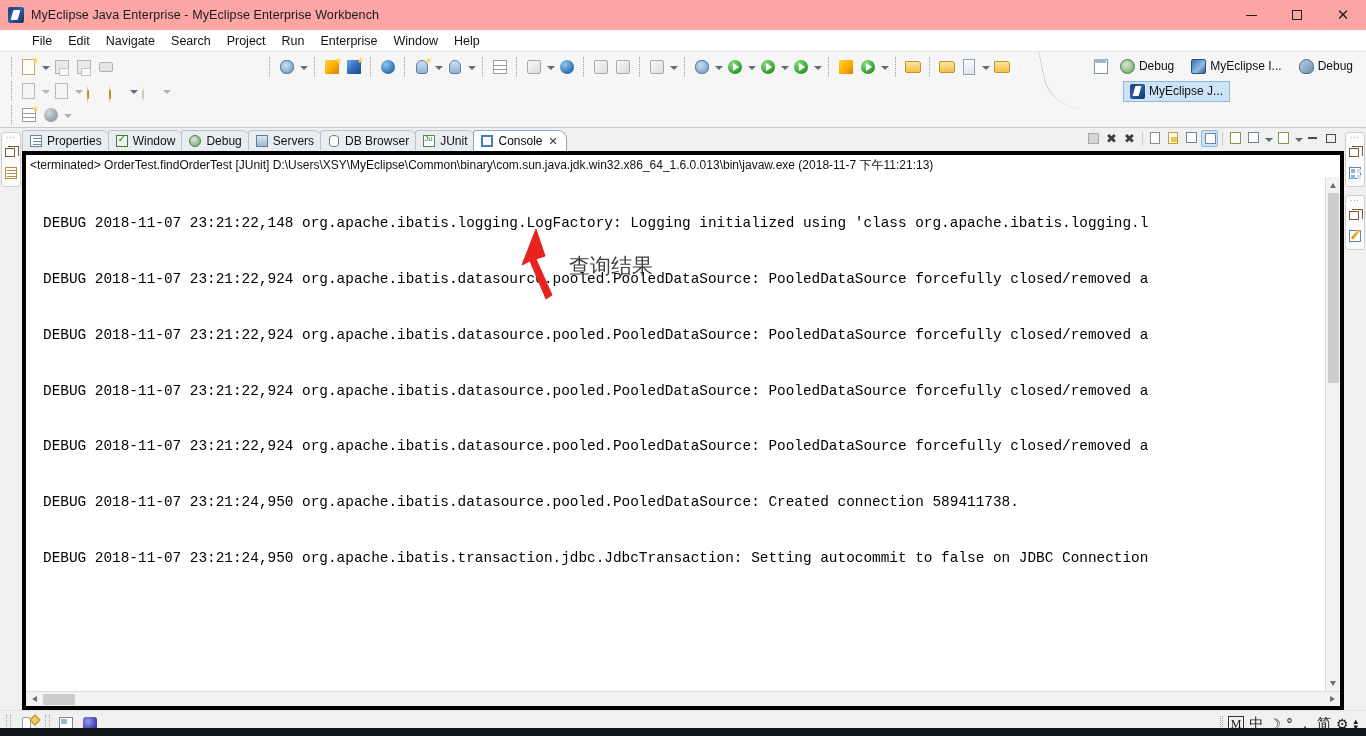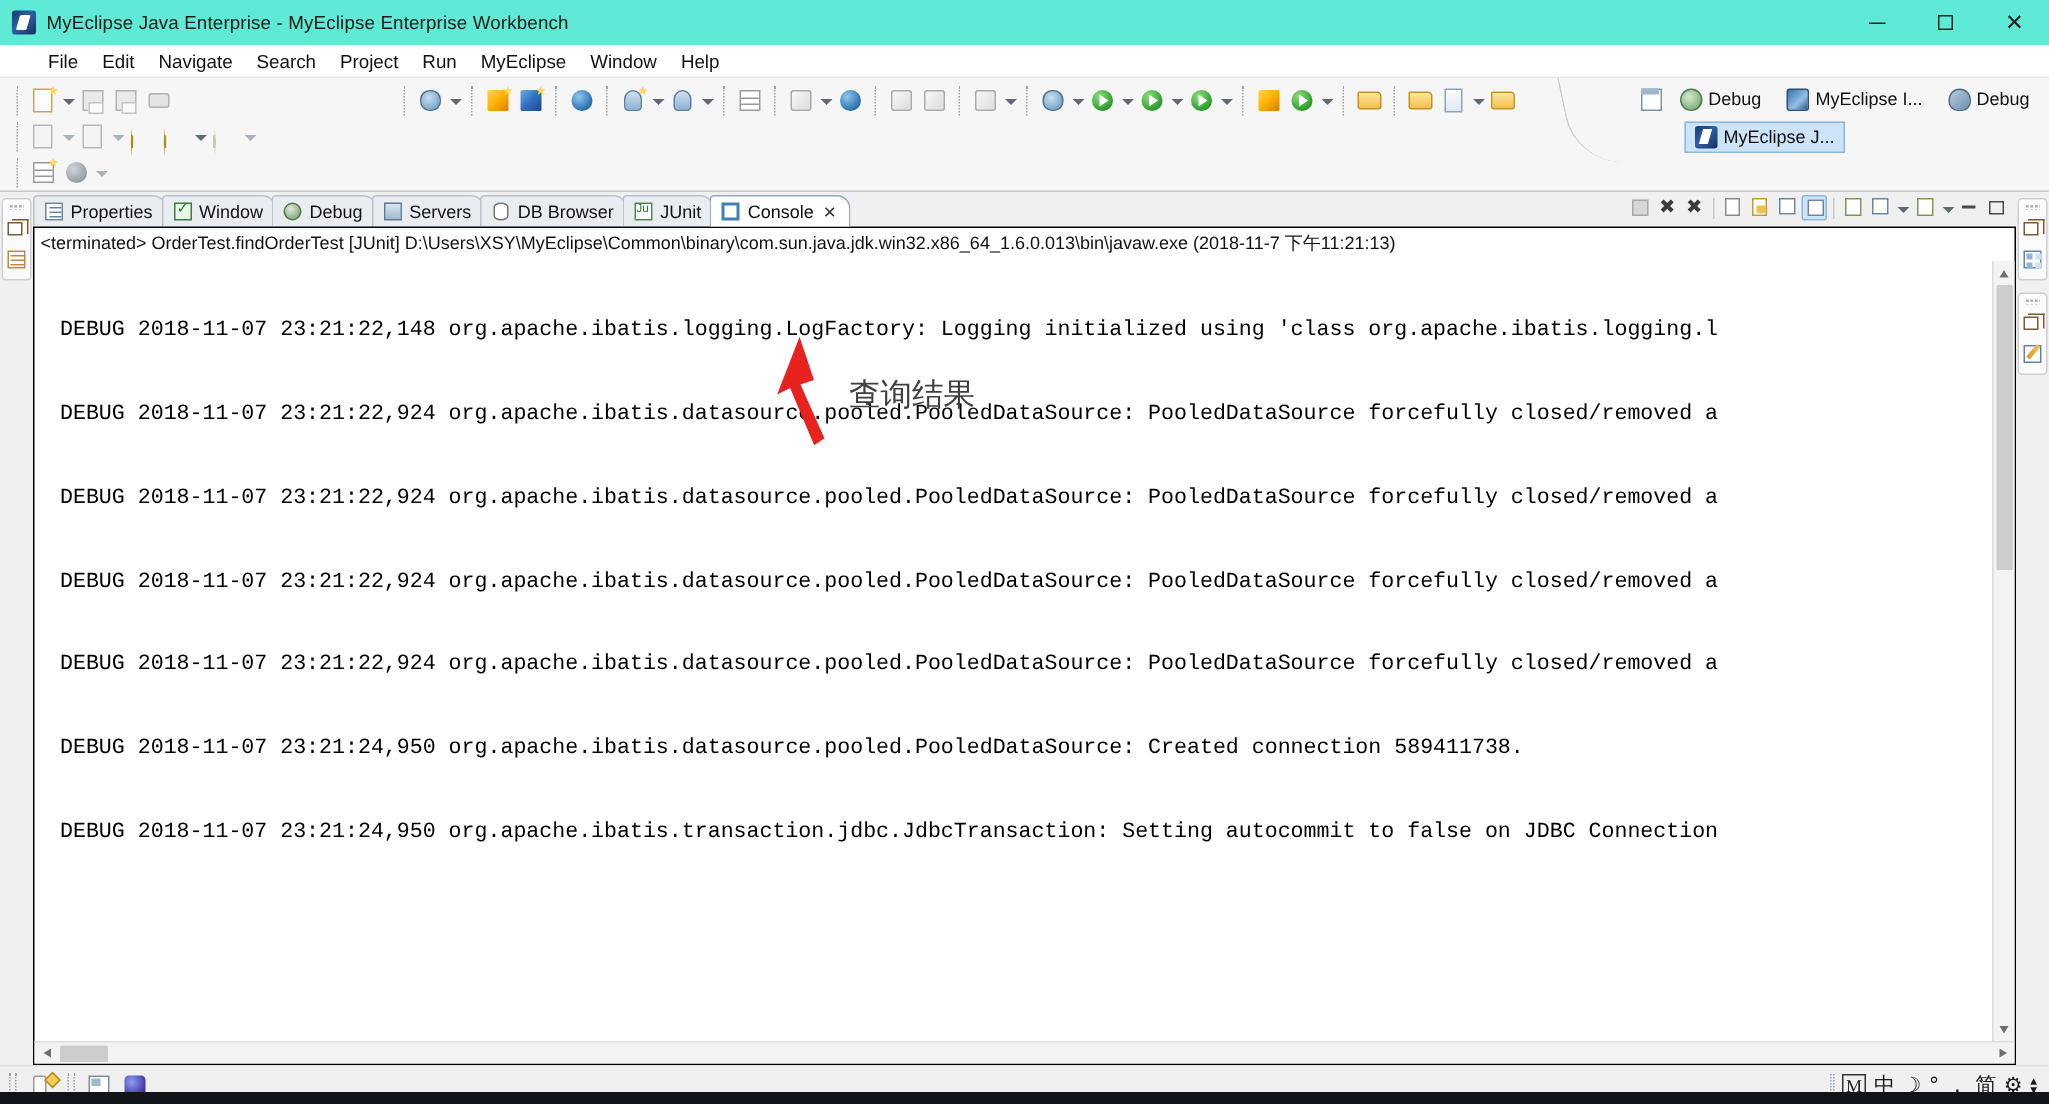--- a/index.html
+++ b/index.html
@@ -12,21 +12,21 @@
   }
   #app {
     position: relative;
     width: 1366px; height: 736px;
     background: #f0f0f0;
     display: flex; flex-direction: column;
   }
 
   
   .titlebar {
-    height: 30px; background: #5eead4;
+    height: 30px; background: #fca5a5;
     display: flex; align-items: center;
     position: relative; flex: 0 0 30px;
   }
   .title-icon {
     width: 16px; height: 16px; margin-left: 8px; margin-right: 7px;
     background: linear-gradient(135deg,#1b3a6b 0%,#2d5fa8 45%,#16325c 100%);
     border-radius: 2px; position: relative; flex: none;
   }
   .title-icon::after {
     content: ""; position: absolute; left: 4px; top: 3px;
@@ -307,21 +307,21 @@
   .vs-lock { position:absolute; left:3px; top:2px; width:10px; height:12px; background:#fff; border:1px solid #c79a2e; }
   .vs-lock::after { content:""; position:absolute; left:2px; top:4px; width:6px; height:5px; background:#f0c24a; }
   .vs-pin { position:absolute; left:3px; top:2px; width:11px; height:11px; background:#fff; border:1px solid #6b86a3; }
   .vs-new { position:absolute; left:3px; top:2px; width:11px; height:12px; background:#fff; border:1px solid #7a9a54; }
   .vs-min { position:absolute; left:3px; top:7px; width:9px; height:2px; border-bottom:2px solid #4a4a4a; }
   .vs-max { position:absolute; left:3px; top:4px; width:10px; height:9px; border:1px solid #4a4a4a; }
   .vtb-sep { width:1px; height:14px; background:#c4ccd4; margin:0 3px; flex:none; }
 
   .console-box {
     flex: 1 1 auto; min-height: 0;
-    border: 1px solid #000000; background: #ffffff;
+    border: 4px solid #000000; background: #ffffff;
     display: flex; flex-direction: column; position: relative;
   }
   .console-header {
     font-family: "Liberation Sans", sans-serif;
     font-size: 12px; color: #111; padding: 2px 4px 3px 4px;
     white-space: nowrap; overflow: hidden; flex: none;
   }
   .console-scrollwrap {
     flex: 1 1 auto; min-height: 0; position: relative; display: flex;
   }
@@ -443,21 +443,21 @@
     </div>
   </div>
 
   <div class="menubar">
     <div class="menu-item">File</div>
     <div class="menu-item">Edit</div>
     <div class="menu-item">Navigate</div>
     <div class="menu-item">Search</div>
     <div class="menu-item">Project</div>
     <div class="menu-item">Run</div>
-    <div class="menu-item">MyEclipse</div>
+    <div class="menu-item">Enterprise</div>
     <div class="menu-item">Window</div>
     <div class="menu-item">Help</div>
   </div>
 
   <div class="toolbar-area">
 
     <div class="tb-row">
       <div class="tb-sep"></div>
       <div class="tb-ico">
           <span class="ic-doc"></span>

